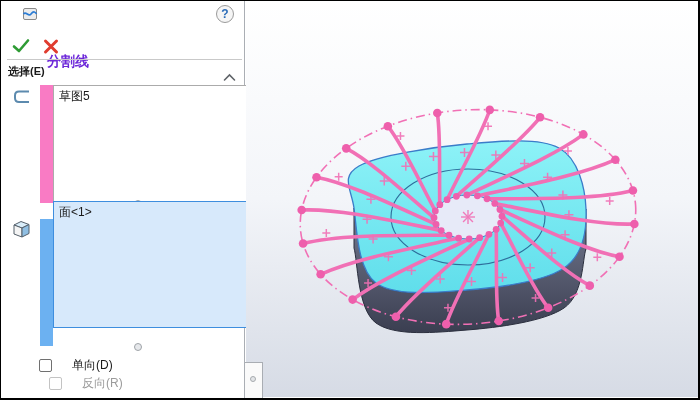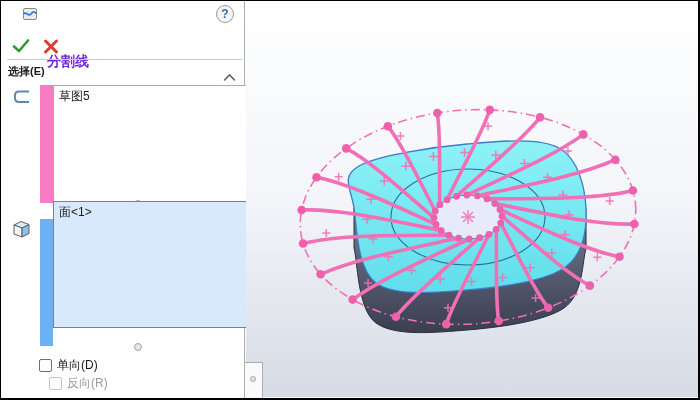--- a/index.html
+++ b/index.html
@@ -29,21 +29,21 @@
   .listbox { position:absolute; left:52px; width:224px; font-size:12px; color:#1a1a1a;
              overflow:hidden; cursor:default; }
   .box1 { top:84px; height:118px; background:#fff; border:1px solid #ABABAB; }
   .box2 { top:200px; height:127px; }
   .list-item { padding:2px 5px; }
   .grip { position:absolute; width:8px; height:8px; border-radius:50%;
           background:#E6E8EB; border:1px solid #9FA3A8; cursor:ns-resize; }
   .grip1 { left:133px; top:199px; }
   .grip2 { left:133px; top:342px; }
 
-  .cb-row { position:absolute; left:38px; display:flex; align-items:center; gap:5px; font-size:12px; }
+  .cb-row { position:absolute; left:38px; display:flex; align-items:center; gap:20px; font-size:12px; }
   .cb1 { top:356px; color:#1a1a1a; }
   .cb2 { top:374px; color:#9B9B9B;margin-left:10px; }
   .cb-box { width:13px; height:13px; background:#fff; border:1px solid #707070; border-radius:2px; }
   .cb-box.disabled { border-color:#C3C3C3; }
 
   
   .viewport { position:absolute; left:245px; top:0; width:452px; height:396px;
               background:linear-gradient(180deg,#FFFFFF 0%,#F3F5F9 50%,#D6DBE5 100%); }
   .viewport svg { position:absolute; left:0; top:0; }
   .splitter { position:absolute; left:244px; top:361px; width:18px; height:36px; background:#FAFAFA;

